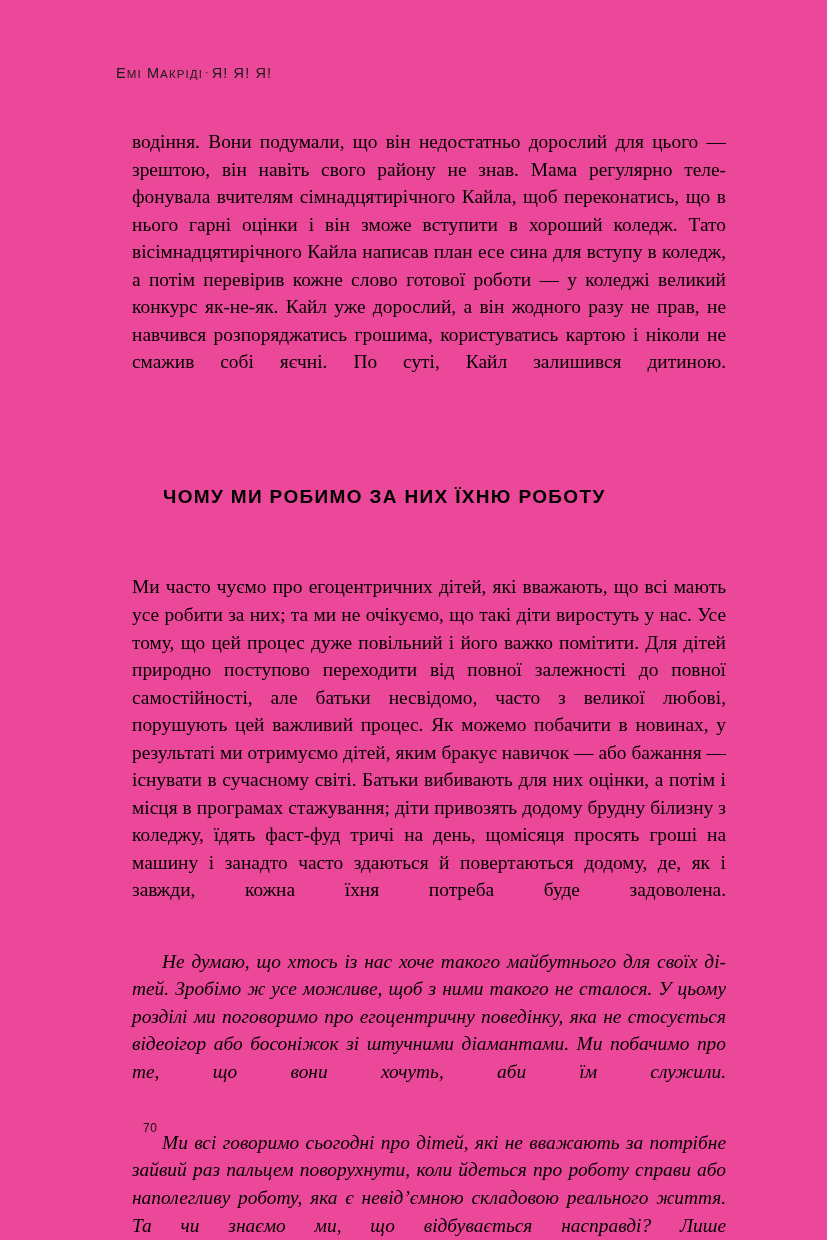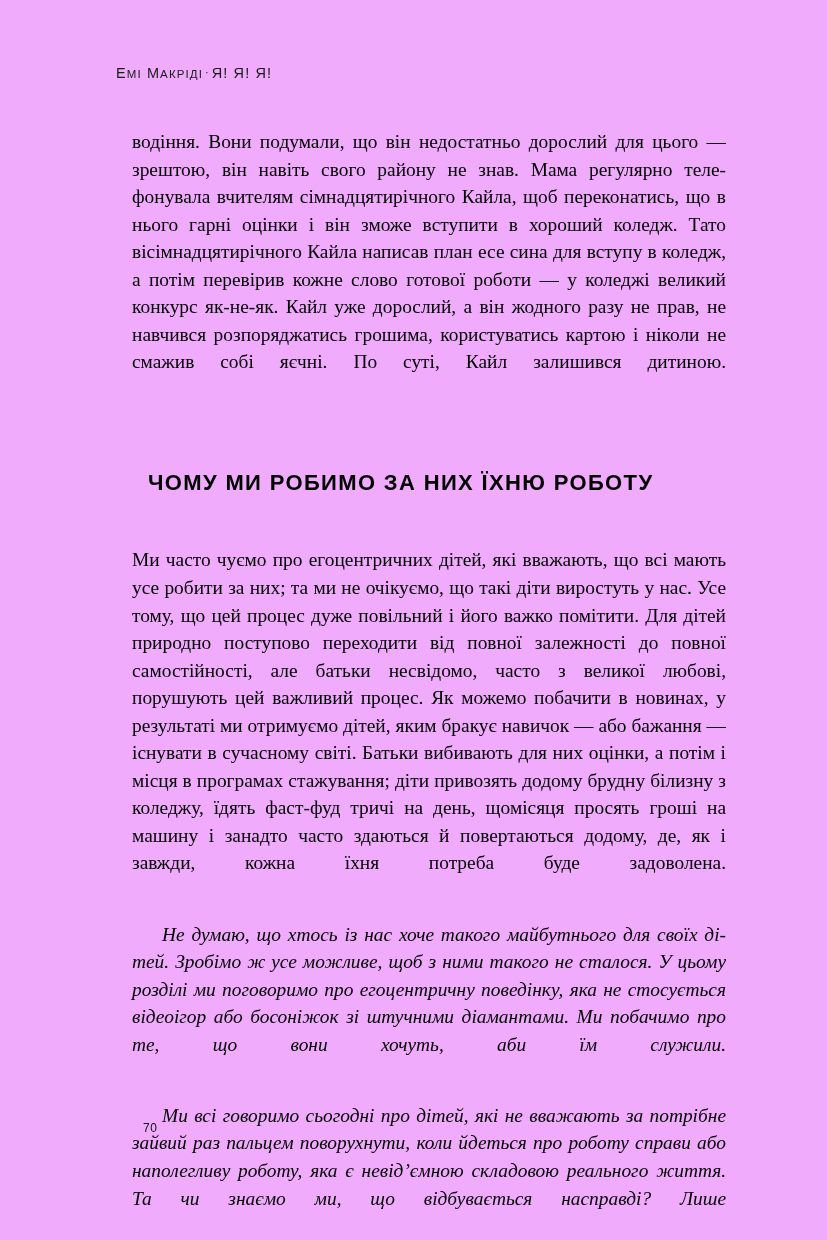--- a/index.html
+++ b/index.html
@@ -15,21 +15,21 @@
     color: #000000;
     overflow: hidden;
   }
 
   .page {
     position: absolute;
     left: 0;
     top: 0;
     width: 827px;
     height: 1240px;
-    background: #f0abfc;
+    background: #ec4899;
   }
 
   
   .running-head {
     position: absolute;
     left: 116px;
     top: 66px;
     width: 626px;
     font-family: "Liberation Sans", "DejaVu Sans", sans-serif;
     font-size: 14.5px;
@@ -74,25 +74,25 @@
 
   
   p.body::after {
     content: "";
     display: inline-block;
     width: 100%;
   }
 
   
   h2.section-heading {
-    margin: 0;
+    margin: 15px;
     position: relative;
     left: 32px;
     font-family: "Liberation Sans", "DejaVu Sans", sans-serif;
-    font-size: 22px;
+    font-size: 19px;
     font-weight: 700;
     letter-spacing: 1.35px;
     text-transform: uppercase;
     color: #000000;
     white-space: nowrap;
     line-height: 1;
   }
 
   .gap-before-heading { height: 53px; }
   .gap-after-heading  { height: 36px; }

